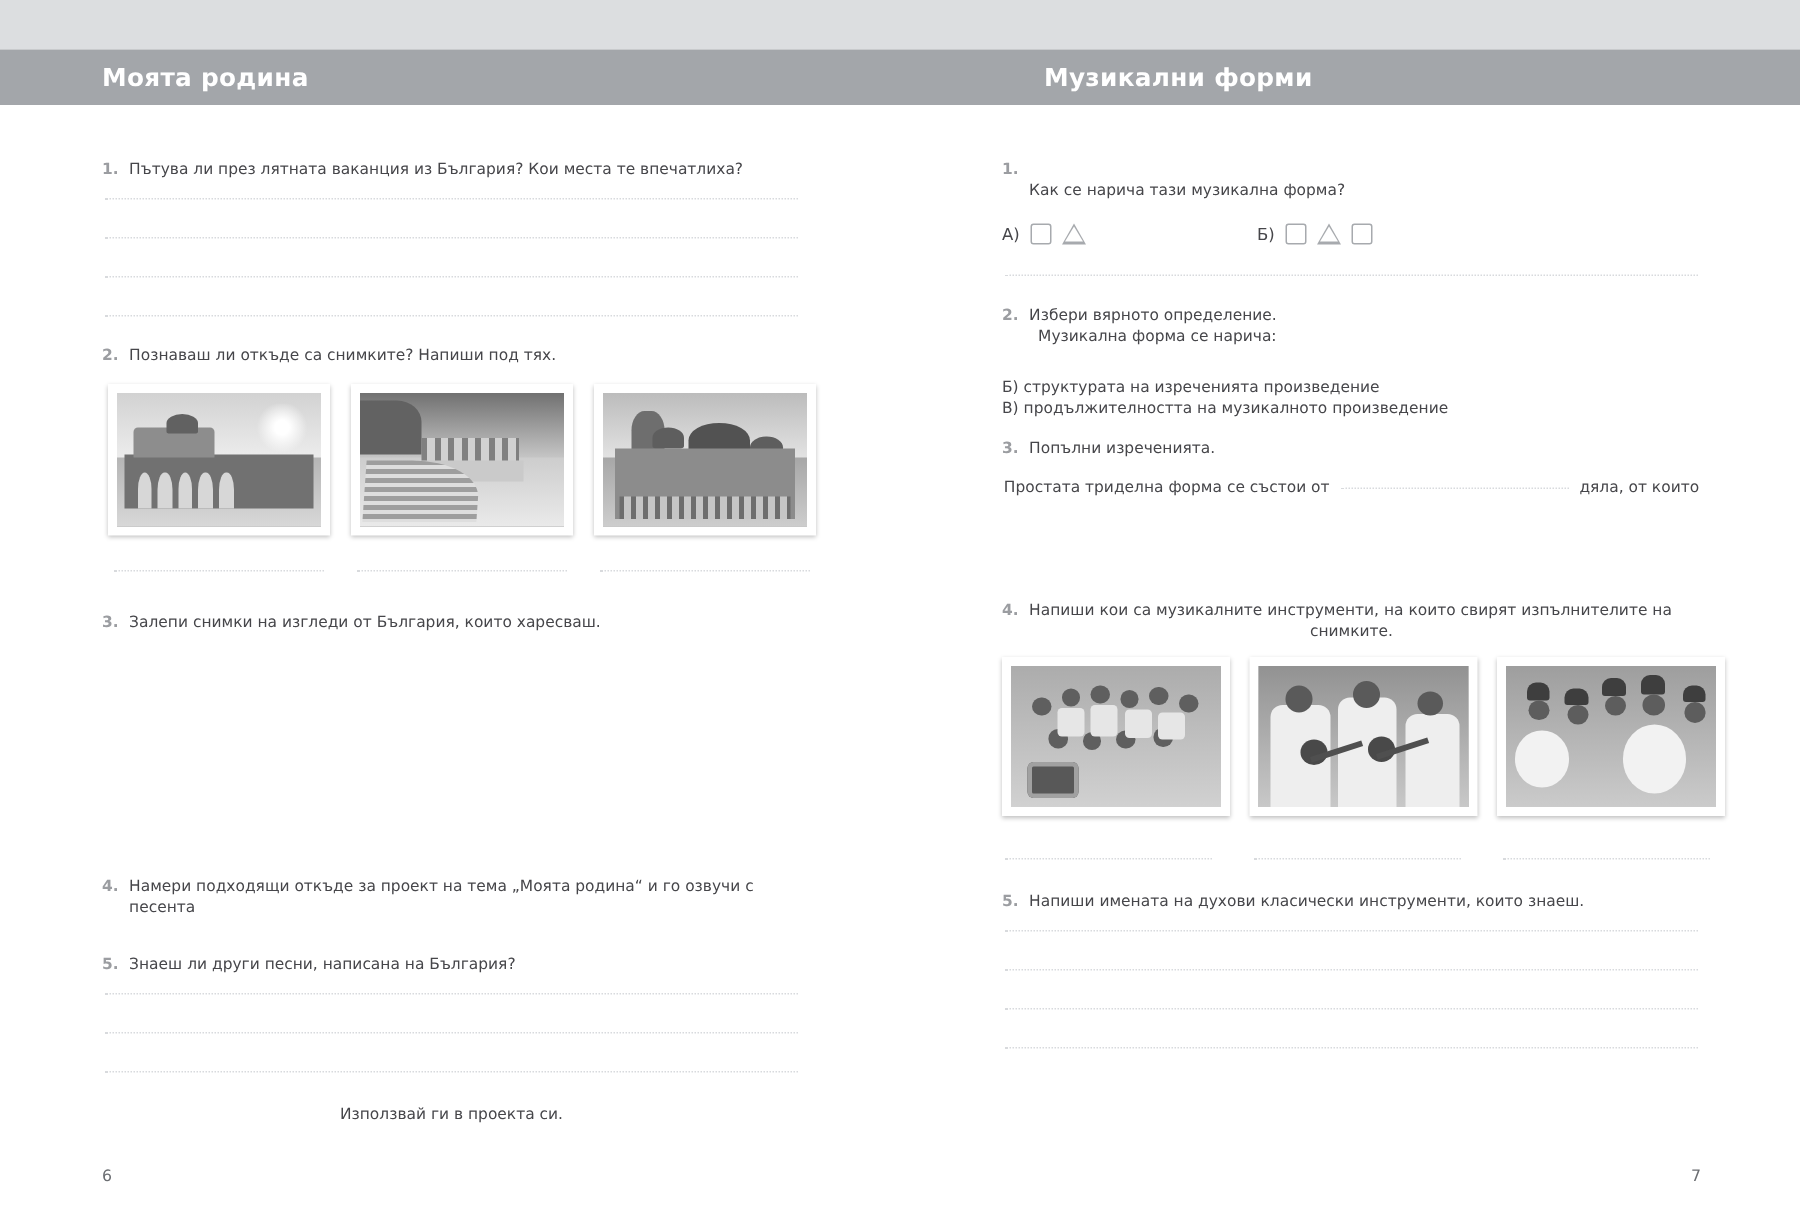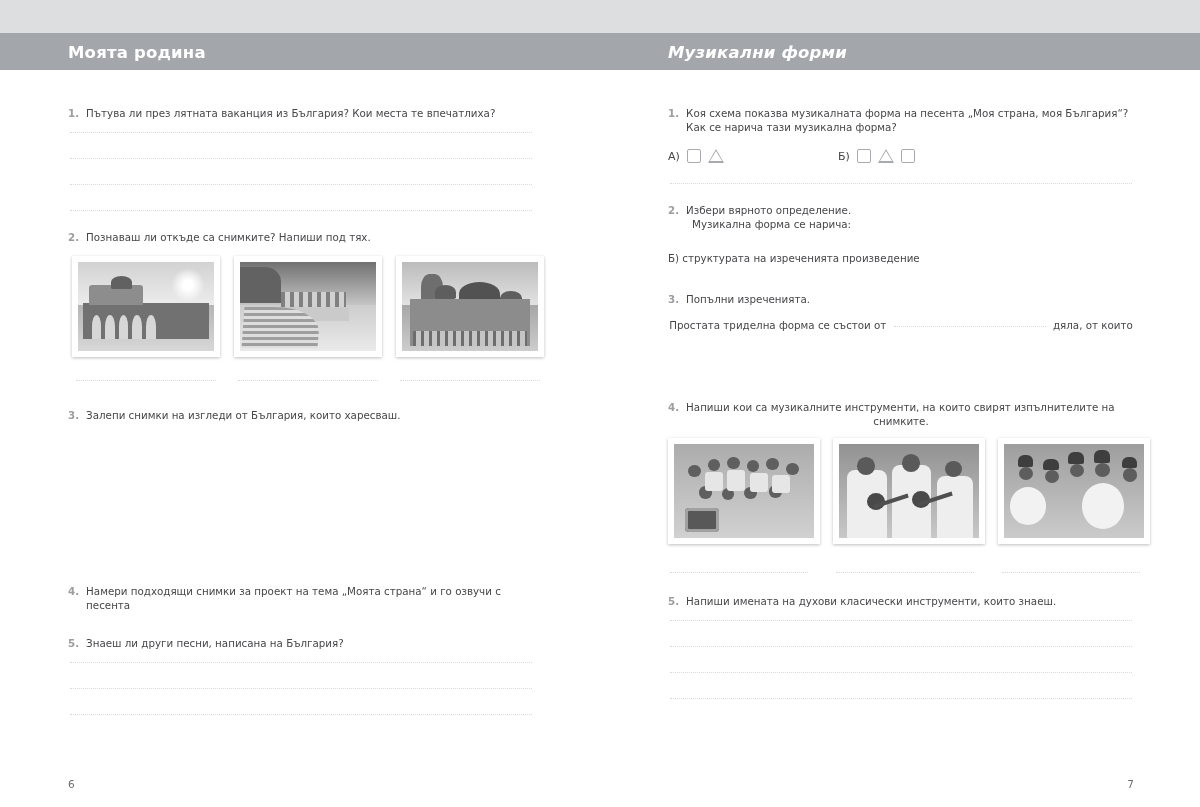--- a/index.html
+++ b/index.html
@@ -22,21 +22,21 @@
     position:absolute; left:0; top:33px; width:1200px; height:37px;
     background:#a3a6aa;
   }
   .headerbar .h-title{
     position:absolute; top:50%; transform:translateY(-50%);
     color:#ffffff; font-size:16.5px; font-weight:bold;
     letter-spacing:.2px;
     font-family:"DejaVu Sans", sans-serif;
   }
   .headerbar .h-left{ left:68px; }
-  .headerbar .h-right{ left:668px;font-style:italic; }
+  .headerbar .h-right{ left:696px; }
 
   
   .page{
     position:absolute; top:70px; width:600px; height:737px;
     background:#ffffff;
   }
   .page-left { left:0; }
   .page-right{ left:600px; }
 
   .col{
@@ -237,43 +237,44 @@
 
     <div class="q" style="top:338px;left:0;width:466px;">
       <span class="num">3.</span>
       <span class="txt">Залепи снимки на изгледи от България, които харесваш.</span>
     </div>
 
     <div style="position:absolute;top:360px;left:0;width:466px;height:148px;"></div>
 
     <div class="q" style="top:514px;left:0;width:466px;">
       <span class="num">4.</span>
-      <span class="txt">Намери подходящи снимки за проект на тема „Моята страна“ и го озвучи с песента</span>
+      <span class="txt">Намери подходящи откъде за проект на тема „Моята родина“ и го озвучи с песента</span>
     </div>
 
     <div class="q" style="top:566px;left:0;width:466px;">
       <span class="num">5.</span>
       <span class="txt">Знаеш ли други песни, написана на България?</span>
     </div>
     <div class="rule" style="top:592px;left:2px;width:462px;"></div>
     <div class="rule" style="top:618px;left:2px;width:462px;"></div>
     <div class="rule" style="top:644px;left:2px;width:462px;"></div>
 
+    <div class="plain" style="top:666px;left:0;width:466px;">Използвай ги в проекта си.</div>
 
   </div>
   <div class="pageno" style="left:68px;top:708px;">6</div>
 </div>
 
 <div class="page page-right">
   <div class="col col-right">
 
     <div class="q" style="top:36px;left:0;width:466px;">
       <span class="num">1.</span>
       <span class="txt">
-        <span>Коя схема показва музикалната форма на песента „Моя страна, моя България“?</span><br>
+        <br>
         <span>Как се нарича тази музикална форма?</span>
       </span>
     </div>
 
     <div class="shape-row" style="top:79px;left:0;">
       <span class="lbl">А)</span>
       <span class="sq"></span>
       <span class="tri"></span>
     </div>
     <div class="shape-row" style="top:79px;left:170px;">
@@ -286,20 +287,21 @@
     <div class="rule" style="top:113px;left:2px;width:462px;"></div>
 
     <div class="q" style="top:133px;left:0;width:466px;">
       <span class="num">2.</span>
       <span class="txt">
         <span>Избери вярното определение.</span><br>
         <span style="margin-left:6px;display:inline-block;">Музикална форма се нарича:</span>
       </span>
     </div>
     <div class="opt" style="top:181px;left:0;">Б) структурата на изреченията произведение</div>
+    <div class="opt" style="top:195px;left:0;">В) продължителността на музикалното произведение</div>
 
     <div class="q" style="top:222px;left:0;width:466px;">
       <span class="num">3.</span>
       <span class="txt">Попълни изреченията.</span>
     </div>
 
     <div class="plain" style="top:248px;left:0;width:466px;">
       <span>Простата триделна форма се състои от</span>
       <span style="display:inline-block;width:152px;border-bottom:1.6px dotted #d8dadd;margin:0 4px 2px 4px;"></span>
       <span>дяла, от които</span>

